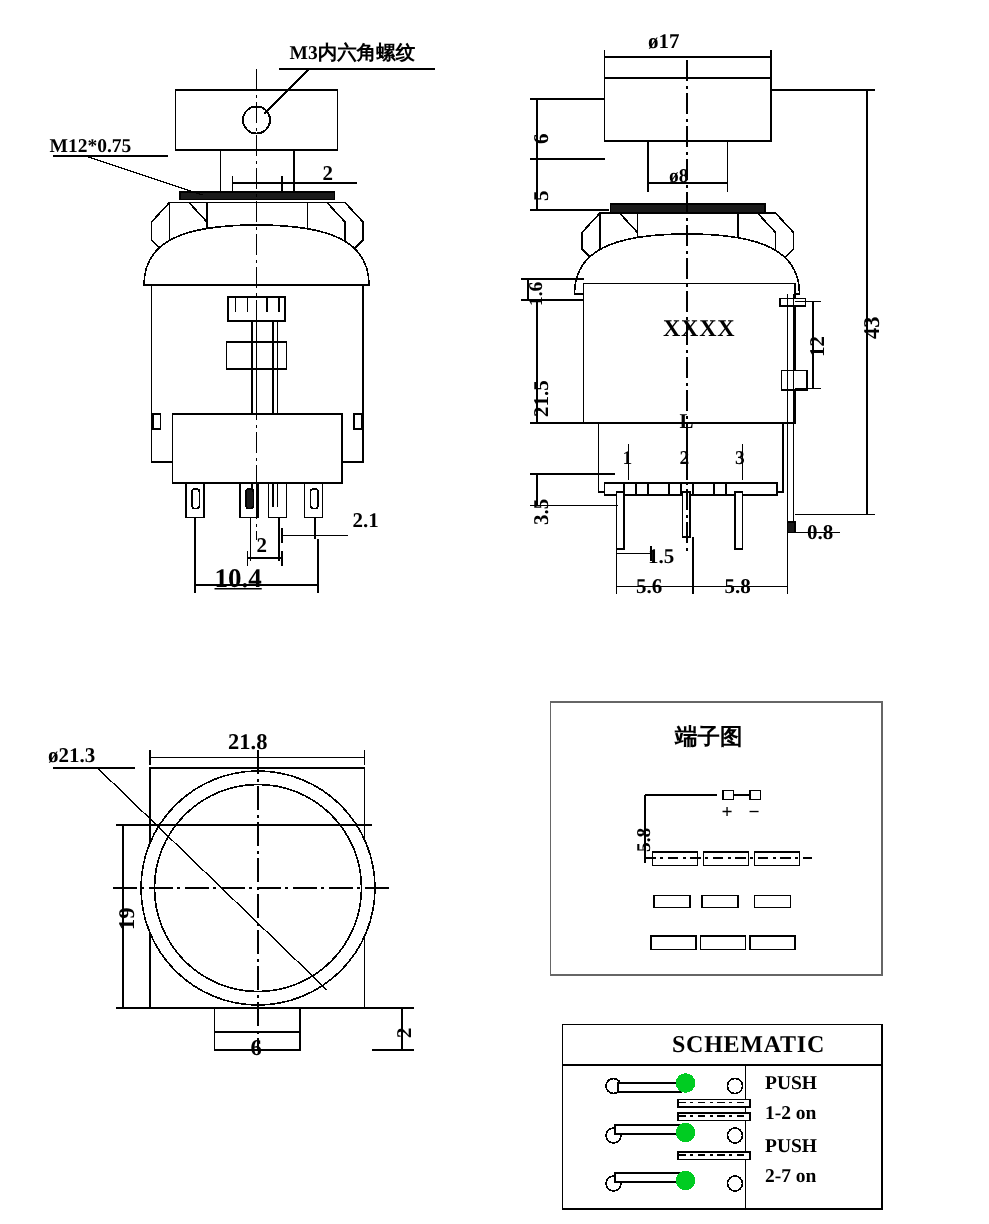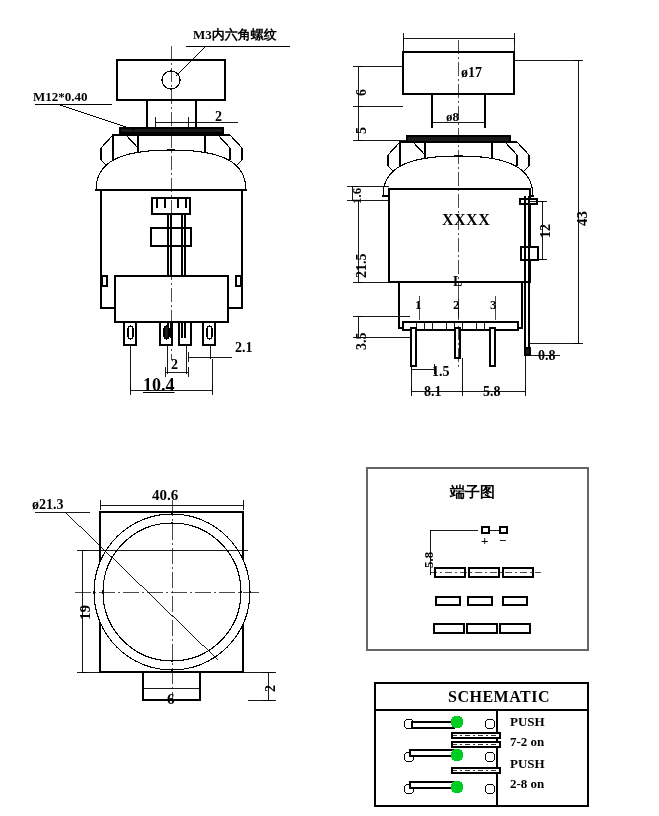--- a/index.html
+++ b/index.html
@@ -326,55 +326,55 @@
     <circle cx="409" cy="789" r="5" fill="#fff"></circle>
     <rect x="410" y="782" width="45" height="6" fill="#fff"></rect>
     <circle cx="457" cy="787" r="6" fill="#00cc22" stroke="#00cc22"></circle>
     <circle cx="490" cy="789" r="5" fill="#fff"></circle>
   </g>
 
   </g>
 </svg>
 
 <div class="lbl" style="left:193px;top:28px;font-size:13px;">M3内六角螺纹</div>
-<div class="lbl" style="left:33px;top:90px;font-size:13px;">M12*0.40</div>
+<div class="lbl" style="left:33px;top:90px;font-size:13px;">M12*0.75</div>
 <div class="lbl" style="left:215px;top:110px;font-size:14px;">2</div>
 <div class="lbl" style="left:171px;top:358px;font-size:14px;">2</div>
 <div class="lbl" style="left:235px;top:341px;font-size:14px;">2.1</div>
 <div class="lbl" style="left:143px;top:376px;font-size:18px;text-decoration:underline;">10.4</div>
 
-<div class="lbl" style="left:461px;top:22px;font-size:14px;margin-top:44px;">ø17</div>
+<div class="lbl" style="left:432px;top:22px;font-size:14px;">ø17</div>
 <div class="lbl vert" style="left:355px;top:96px;font-size:14px;">6</div>
 <div class="lbl vert" style="left:355px;top:134px;font-size:14px;">5</div>
 <div class="lbl" style="left:446px;top:110px;font-size:13px;">ø8</div>
 <div class="lbl vert" style="left:350px;top:204px;font-size:13px;">1.6</div>
 <div class="lbl vert" style="left:355px;top:278px;font-size:14px;">21.5</div>
 <div class="lbl vert" style="left:355px;top:350px;font-size:14px;">3.5</div>
 <div class="lbl vert" style="left:575px;top:226px;font-size:15px;">43</div>
 <div class="lbl vert" style="left:539px;top:238px;font-size:14px;">12</div>
 <div class="lbl" style="left:432px;top:365px;font-size:14px;">1.5</div>
-<div class="lbl" style="left:424px;top:385px;font-size:14px;">8.1</div>
+<div class="lbl" style="left:424px;top:385px;font-size:14px;">5.6</div>
 <div class="lbl" style="left:483px;top:385px;font-size:14px;">5.8</div>
 <div class="lbl" style="left:538px;top:349px;font-size:14px;">0.8</div>
 <div class="lbl" style="left:442px;top:212px;font-size:16px;letter-spacing:0.5px;">XXXX</div>
 <div class="lbl" style="left:453px;top:275px;font-size:14px;">L</div>
 <div class="lbl" style="left:415px;top:298px;font-size:13px;">1</div>
 <div class="lbl" style="left:453px;top:298px;font-size:13px;">2</div>
 <div class="lbl" style="left:490px;top:298px;font-size:13px;">3</div>
 
 <div class="lbl" style="left:32px;top:498px;font-size:14px;">ø21.3</div>
-<div class="lbl" style="left:152px;top:488px;font-size:15px;">40.6</div>
+<div class="lbl" style="left:152px;top:488px;font-size:15px;">21.8</div>
 <div class="lbl vert" style="left:78px;top:620px;font-size:15px;">19</div>
 <div class="lbl" style="left:167px;top:692px;font-size:15px;">6</div>
 <div class="lbl vert" style="left:264px;top:692px;font-size:14px;">2</div>
 
 <div class="lbl" style="left:450px;top:485px;font-size:15px;">端子图</div>
 <div class="lbl vert" style="left:422px;top:568px;font-size:13px;">5.8</div>
 <div class="lbl" style="left:481px;top:534px;font-size:13px;">+</div>
 <div class="lbl" style="left:499px;top:534px;font-size:13px;">−</div>
 
 <div class="lbl" style="left:448px;top:689px;font-size:16px;letter-spacing:0.5px;">SCHEMATIC</div>
 <div class="lbl" style="left:510px;top:715px;font-size:13px;">PUSH</div>
-<div class="lbl" style="left:510px;top:735px;font-size:13px;">7-2 on</div>
+<div class="lbl" style="left:510px;top:735px;font-size:13px;">1-2 on</div>
 <div class="lbl" style="left:510px;top:757px;font-size:13px;">PUSH</div>
-<div class="lbl" style="left:510px;top:777px;font-size:13px;">2-8 on</div>
+<div class="lbl" style="left:510px;top:777px;font-size:13px;">2-7 on</div>
 
 </div>
 
 </body></html>

